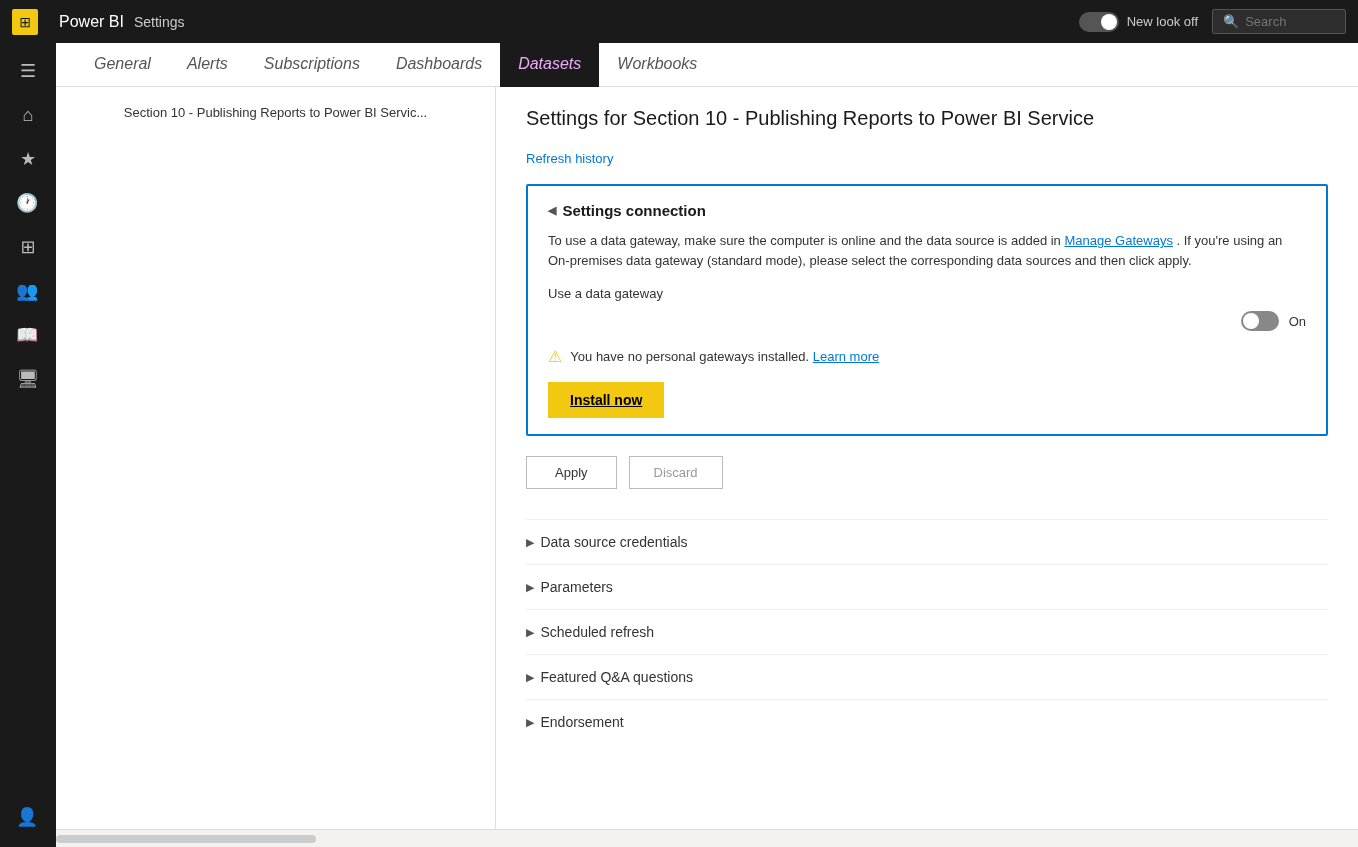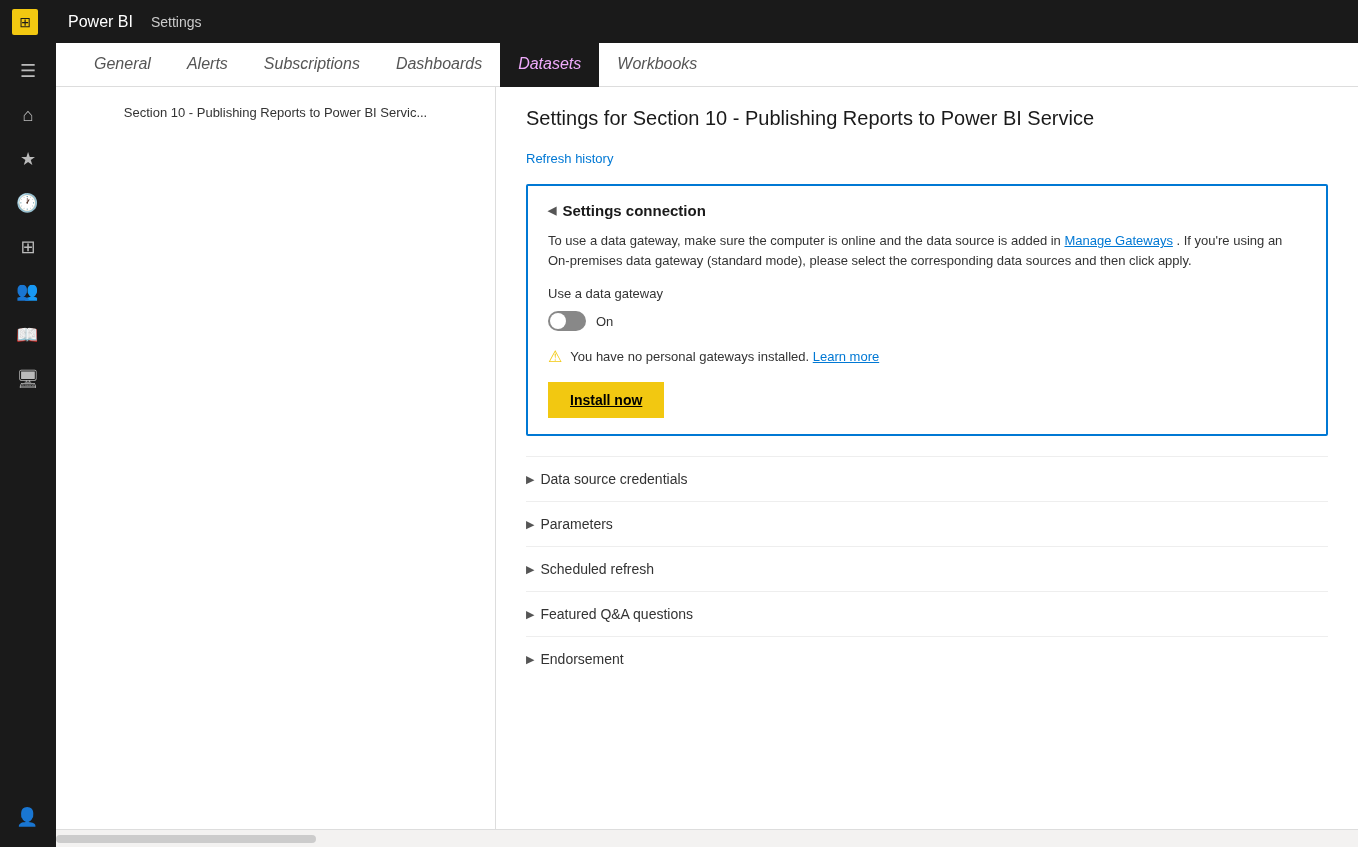--- a/index.html
+++ b/index.html
@@ -18,22 +18,22 @@
       z-index: 100;
     }
     .topbar-grid {
       width: 26px; height: 26px;
       background: #f2c811;
       border-radius: 2px;
       display: flex; align-items: center; justify-content: center;
       cursor: pointer;
     }
     .grid-icon { color: #1a1a1a; font-size: 14px; }
-    .topbar-title { color: #fff; font-size: 16px; font-weight: 300; margin-left: 20px; }
-    .topbar-settings { color: #ccc; font-size: 14px; margin-left: 8px; }
+    .topbar-title { color: #fff; font-size: 16px; font-weight: 300; margin-left: 11px; }
+    .topbar-settings { color: #ccc; font-size: 14px; margin-left: 0; }
     .topbar-right { margin-left: auto; display: flex; align-items: center; gap: 14px; }
     .new-look-toggle { display: flex; align-items: center; gap: 8px; }
     .toggle-switch {
       width: 40px; height: 20px; background: #555; border-radius: 10px;
       position: relative; cursor: pointer;
     }
     .toggle-switch::after {
       content: '';
       width: 16px; height: 16px;
       background: #fff; border-radius: 50%;
@@ -152,21 +152,21 @@
       font-size: 13px; color: #333; line-height: 1.5;
       margin-bottom: 16px;
     }
     .manage-gateways-link {
       color: #0078d4; text-decoration: underline; cursor: pointer;
     }
     .use-gateway-label {
       font-size: 13px; color: #333; margin-bottom: 10px;
     }
     .toggle-row {
-      display: flex; align-items: center; gap: 10px; margin-bottom: 16px;
+      display: flex; align-items: center; gap: 10px; margin-bottom: 16px; justify-content: flex-end;
     }
     .toggle-on {
       width: 38px; height: 20px;
       background: #888; border-radius: 10px;
       position: relative; cursor: pointer;
     }
     .toggle-on::after {
       content: '';
       width: 16px; height: 16px;
       background: #fff; border-radius: 50%;
@@ -239,20 +239,30 @@
   </style>
 </head>
 <body>
 
 <div class="topbar">
   <div class="topbar-grid">
     <span class="grid-icon">⊞</span>
   </div>
   <span class="topbar-title">Power BI</span>
   <span class="topbar-settings">Settings</span>
+  <div class="topbar-right">
+    <div class="new-look-toggle">
+      <div class="toggle-switch"></div>
+      <span class="new-look-label">New look off</span>
+    </div>
+    <div class="search-box">
+      <span class="search-icon">🔍</span>
+      <input class="search-input" type="text" placeholder="Search" style="">
+    </div>
+  </div>
 </div>
 
 <div class="sidebar">
   <div class="sidebar-item">
     <span class="sidebar-icon">☰</span>
   </div>
   <div class="sidebar-item">
     <span class="sidebar-icon">⌂</span>
   </div>
   <div class="sidebar-item">
@@ -321,20 +331,24 @@
           <span class="warning-icon">⚠</span>
           <span class="warning-text">
             <span>You have no personal gateways installed.</span>
             <a class="learn-more-link">Learn more</a>
           </span>
         </div>
         <button class="install-btn">Install now</button>
       </div>
 
       
+      <div class="action-row">
+        <button class="apply-btn">Apply</button>
+        <button class="discard-btn">Discard</button>
+      </div>
 
       
       <div class="collapsible-section">
         <span class="collapsible-icon">▶</span>
         <span>Data source credentials</span>
       </div>
       <div class="collapsible-section">
         <span class="collapsible-icon">▶</span>
         <span>Parameters</span>
       </div>

